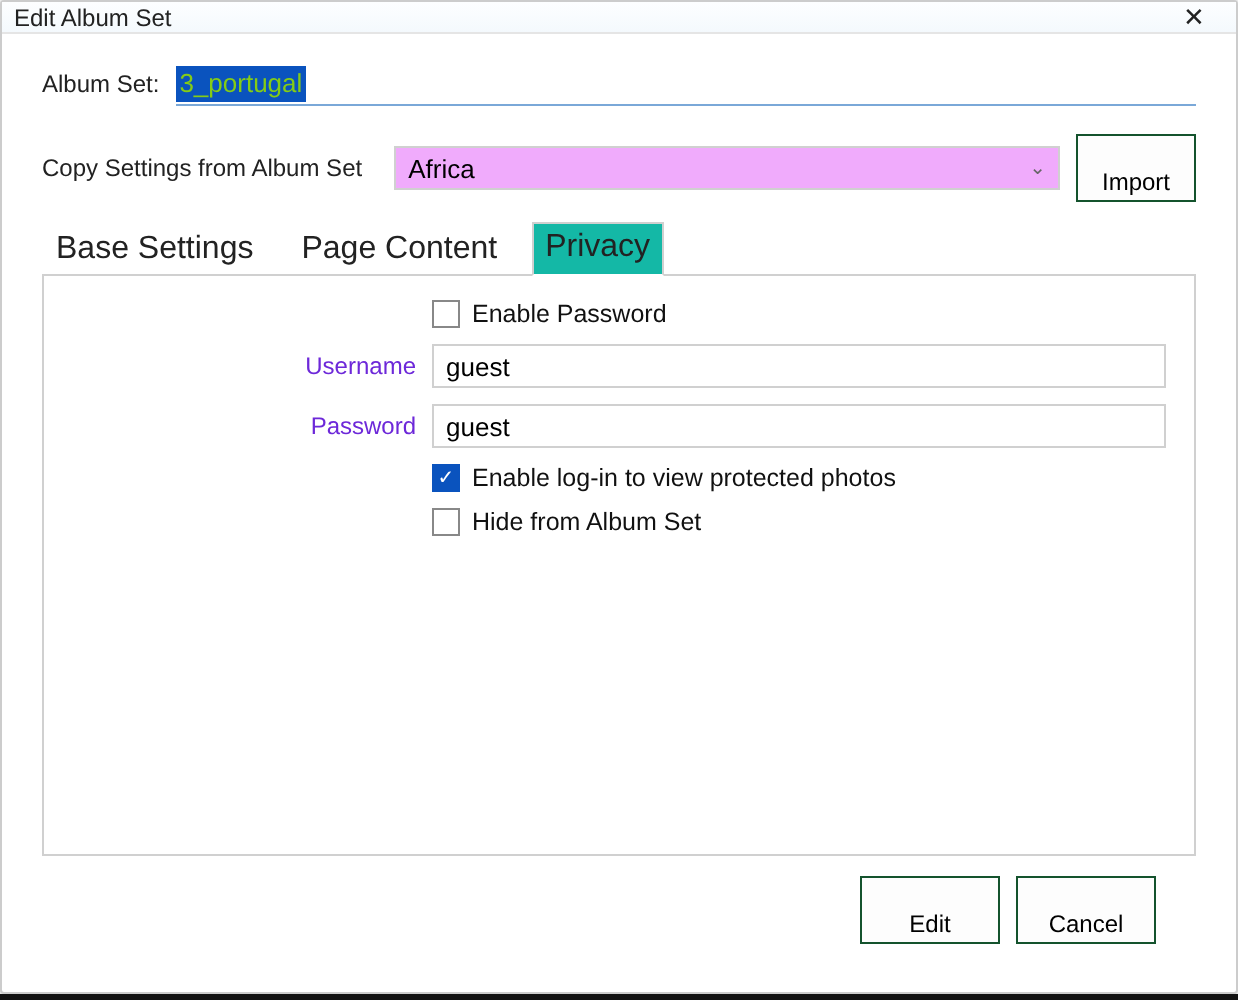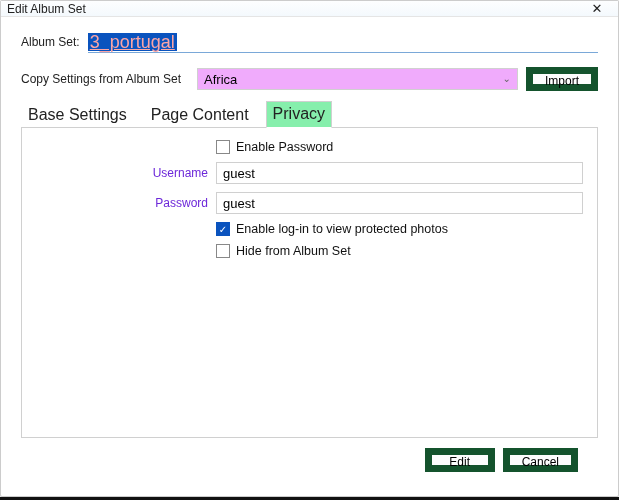--- a/index.html
+++ b/index.html
@@ -58,25 +58,24 @@
     }
     .selected-wrap {
       flex: 1;
       border-bottom: 1px solid #7aa8d8;
       height: 22px;
       display: flex;
       align-items: center;
     }
     .selected-text {
       background: #0a53be;
-      color: #fca5a5;
-      font-size: 18px;
+      color: #84cc16;
+      font-size: 13px;
       padding: 0 2px;
       line-height: 18px;
-      text-decoration: underline;
     }
     .copy-row {
       display: flex;
       align-items: center;
       gap: 8px;
       margin-bottom: 14px;
     }
     .dropdown {
       flex: 1;
       height: 22px;
@@ -91,24 +90,24 @@
     .dropdown .chev {
       position: absolute;
       right: 6px;
       top: 4px;
       font-size: 10px;
       color: #666;
     }
     .btn {
       height: 24px;
       min-width: 60px;
-      border: 7px solid #14532d;
+      border: 1px solid #14532d;
       background: #fdfdfd;
       font-size: 12px;
-      padding: 0 12px;
+      padding: 16px 12px;
       cursor: pointer;
     }
     .tabs {
       display: flex;
       gap: 10px;
       align-items: flex-end;
       height: 22px;
     }
     .tab {
       font-size: 16px;
@@ -116,21 +115,21 @@
       padding: 3px 6px 4px 6px;
       cursor: pointer;
       border: 1px solid transparent;
       border-bottom: none;
       position: relative;
       top: 1px;
     }
     .tab.active {
       border: 1px solid #d0d0d0;
       border-bottom: 1px solid #fff;
-      background: #86efac;
+      background: #14b8a6;
       z-index: 2;
     }
     .tab-panel {
       border: 1px solid #d0d0d0;
       flex: 1;
       min-height: 260px;
       padding: 12px 14px;
       position: relative;
       top: 0;
     }

